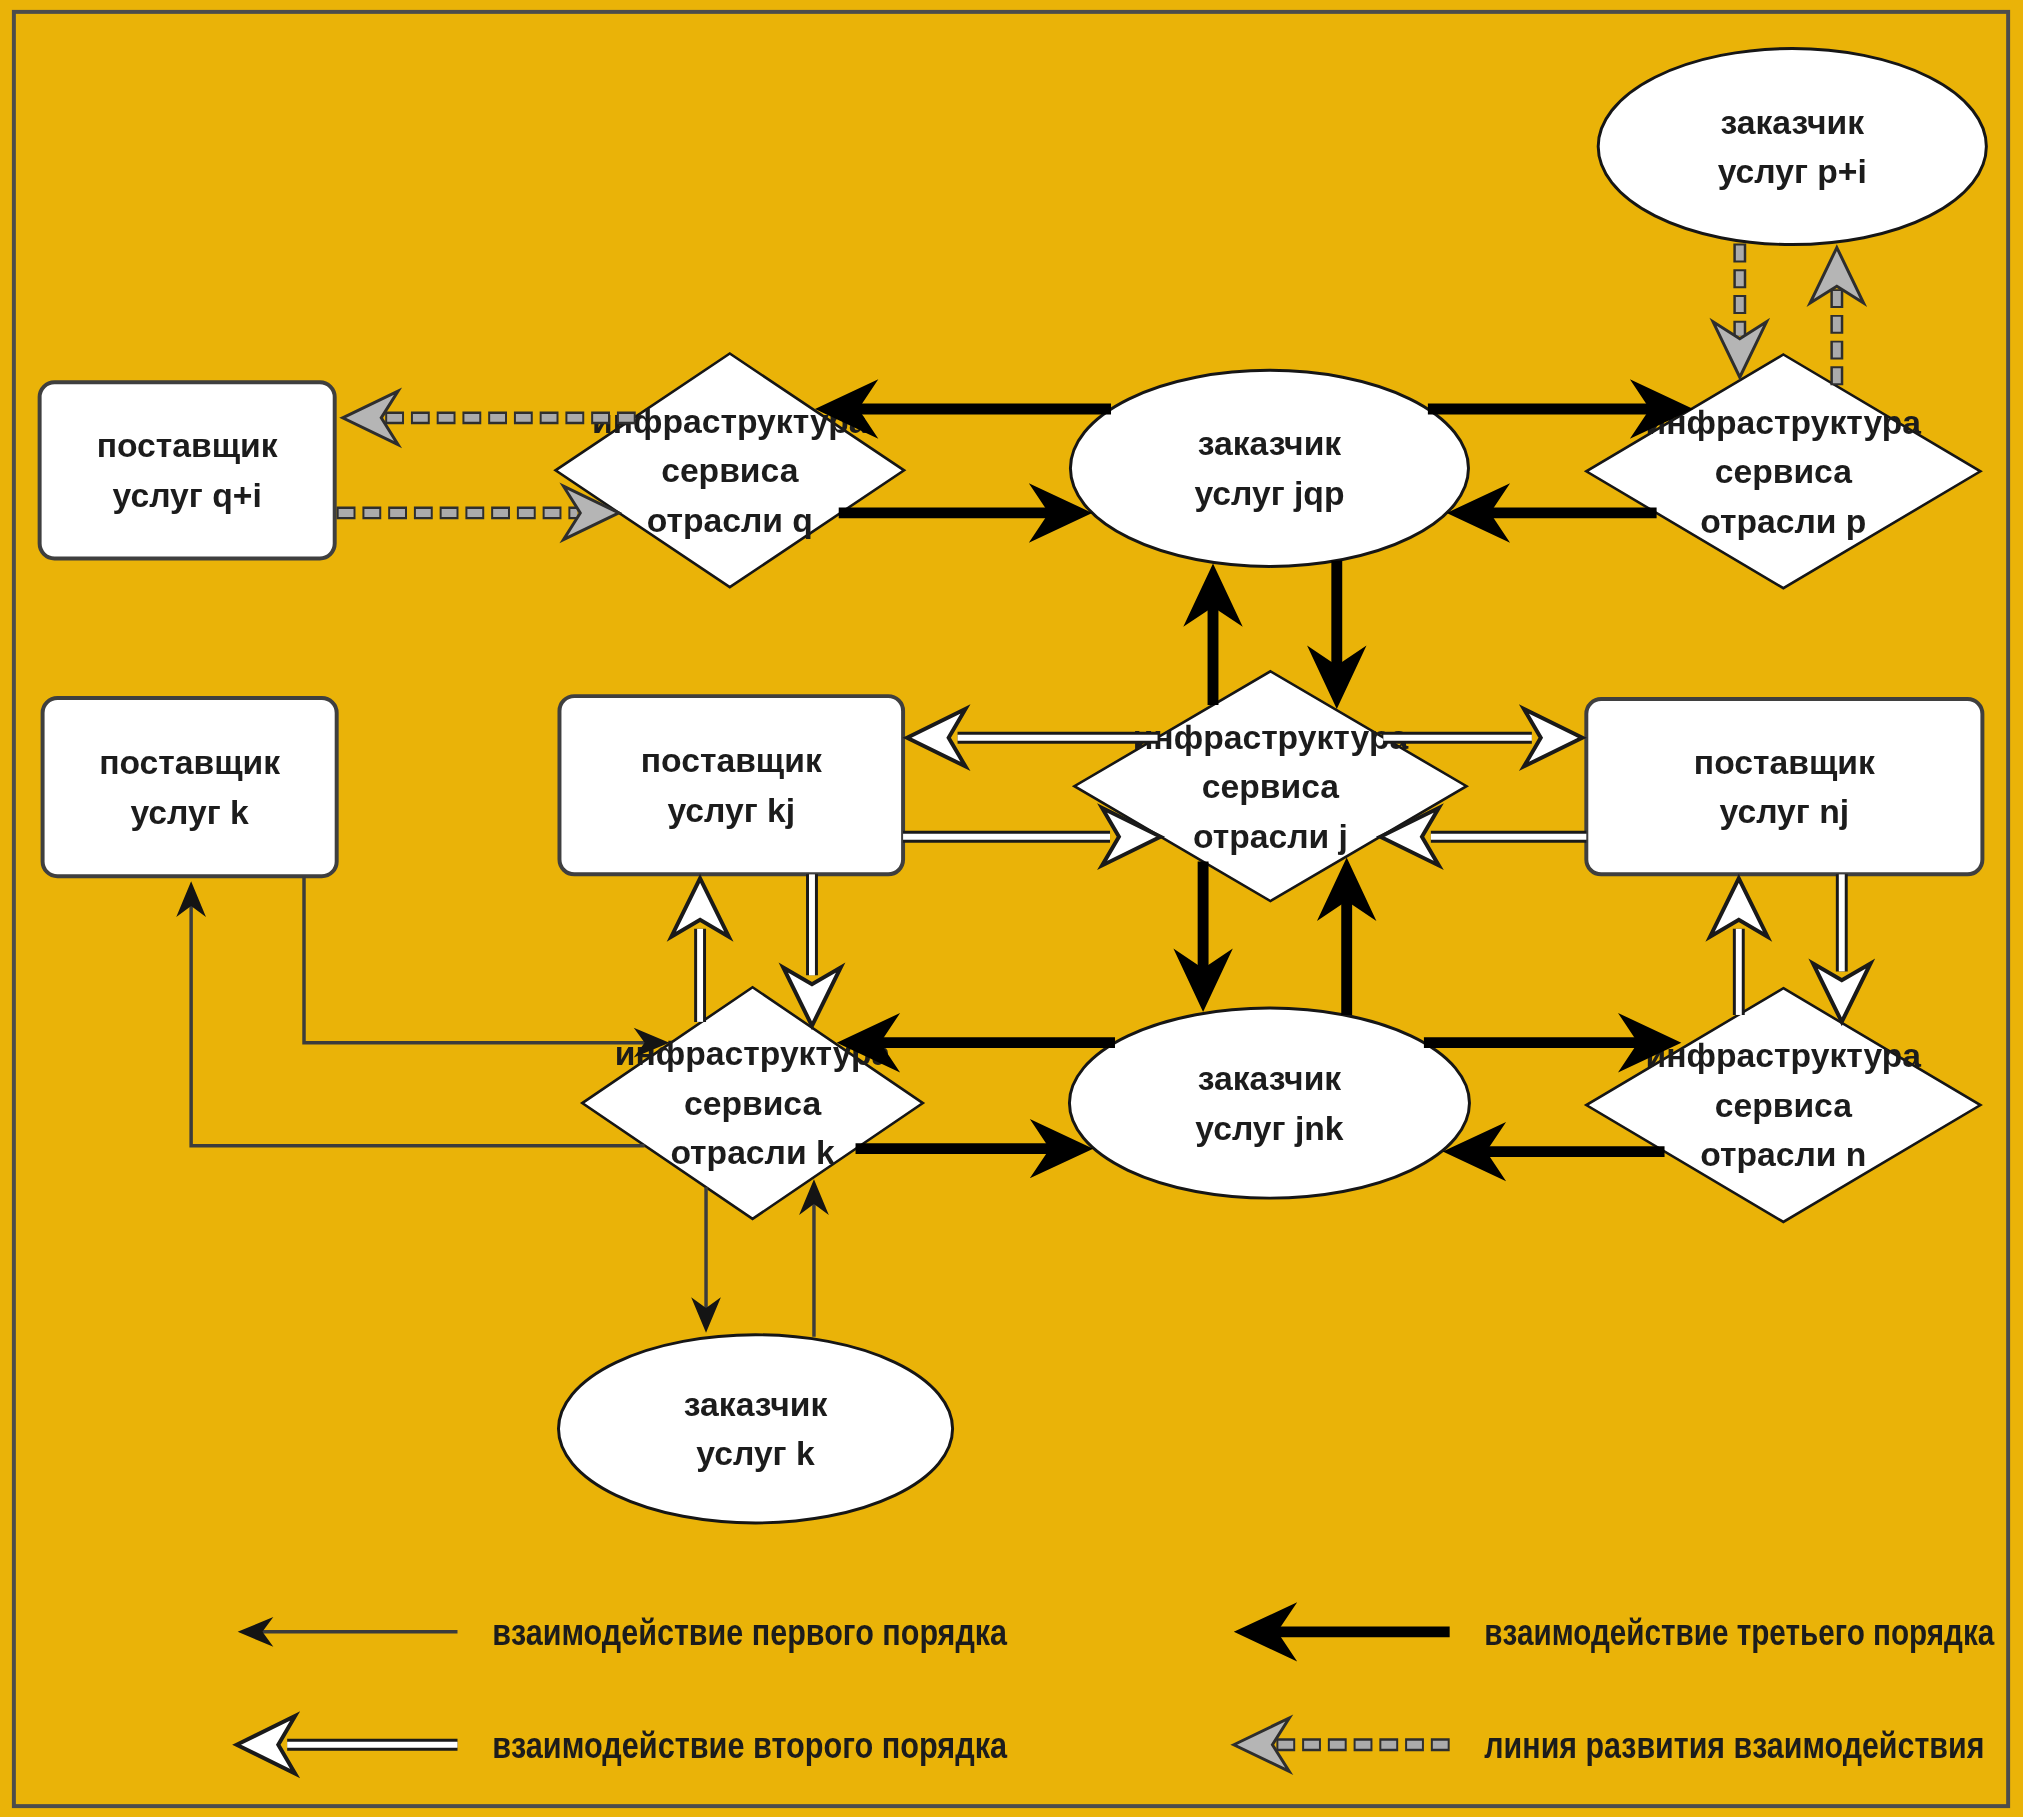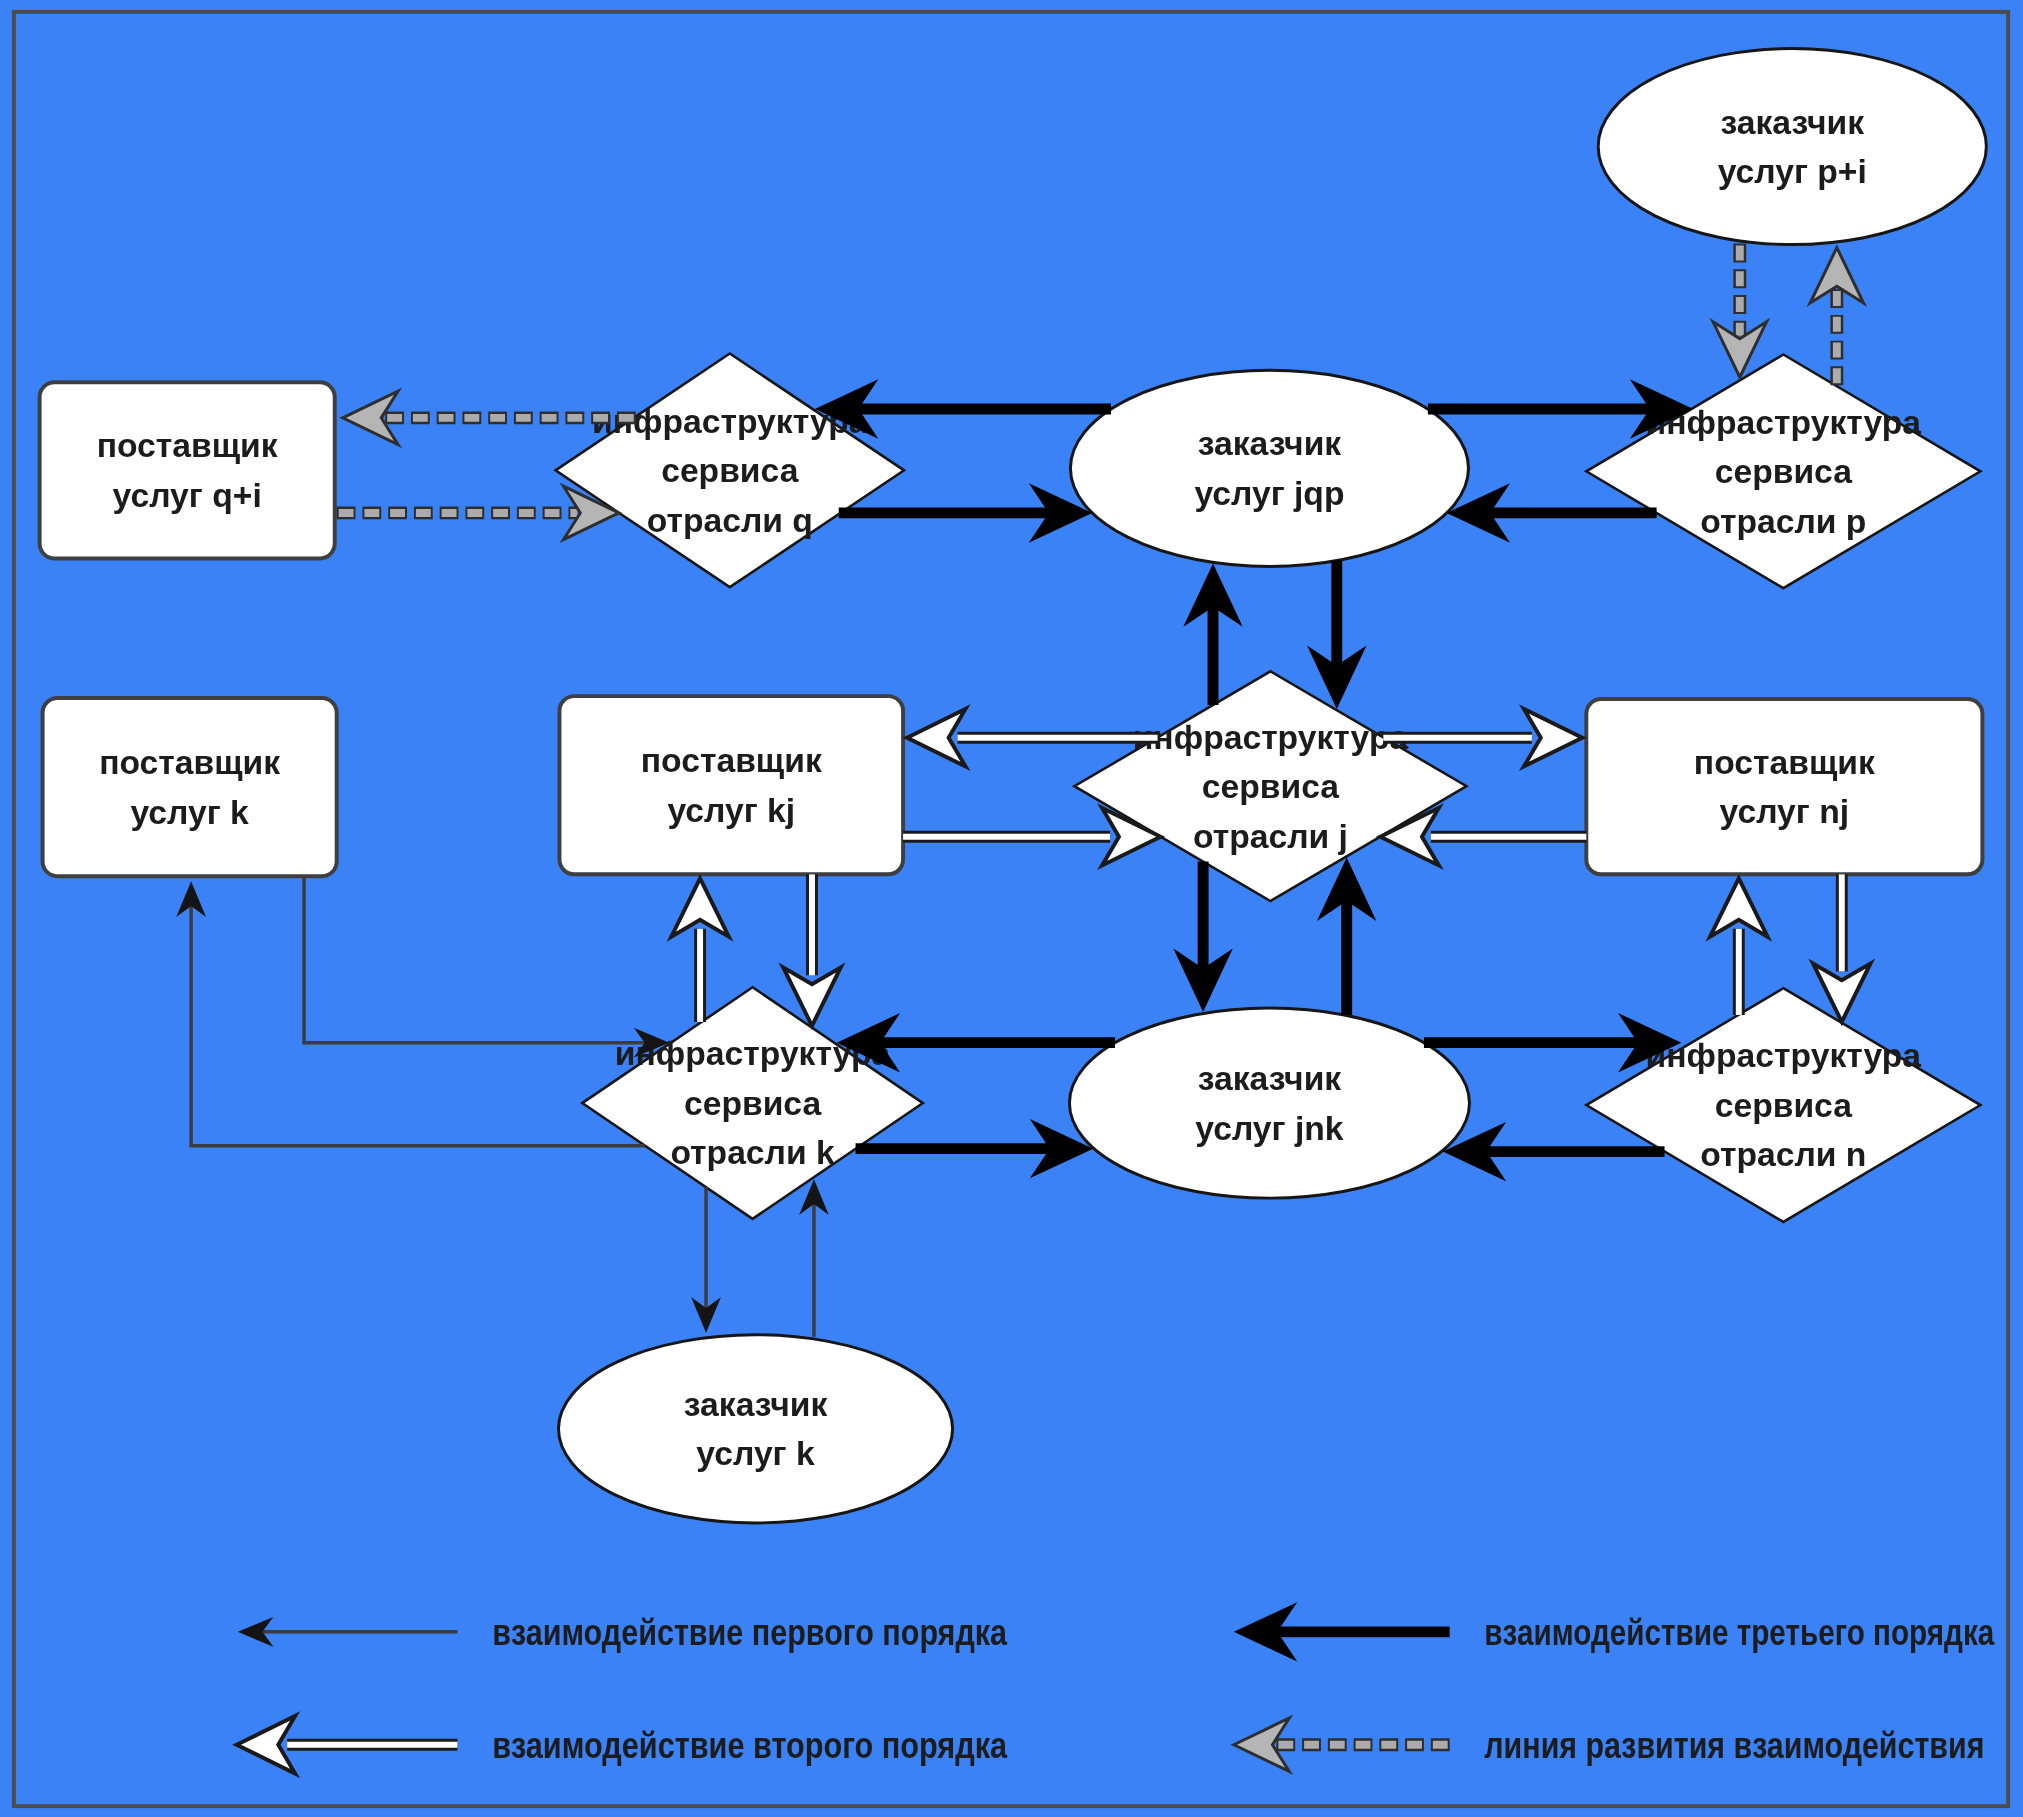--- a/index.html
+++ b/index.html
@@ -1,19 +1,19 @@
 <!DOCTYPE html>
 <html><head>
 <meta charset="utf-8">
 <style>
   html,body{margin:0;padding:0;background:#e8e8e8;}
   #stage{
     position:relative;
     width:2024px;height:1818px;
-    background:#3b82f6;
+    background:#eab308;
     font-family:"Liberation Sans", sans-serif;
   }
   svg text{
     font-family:"Liberation Sans", sans-serif;
     font-weight:bold;
     fill:#1c1c1c;
   }
 </style>
 </head>
 <body>

